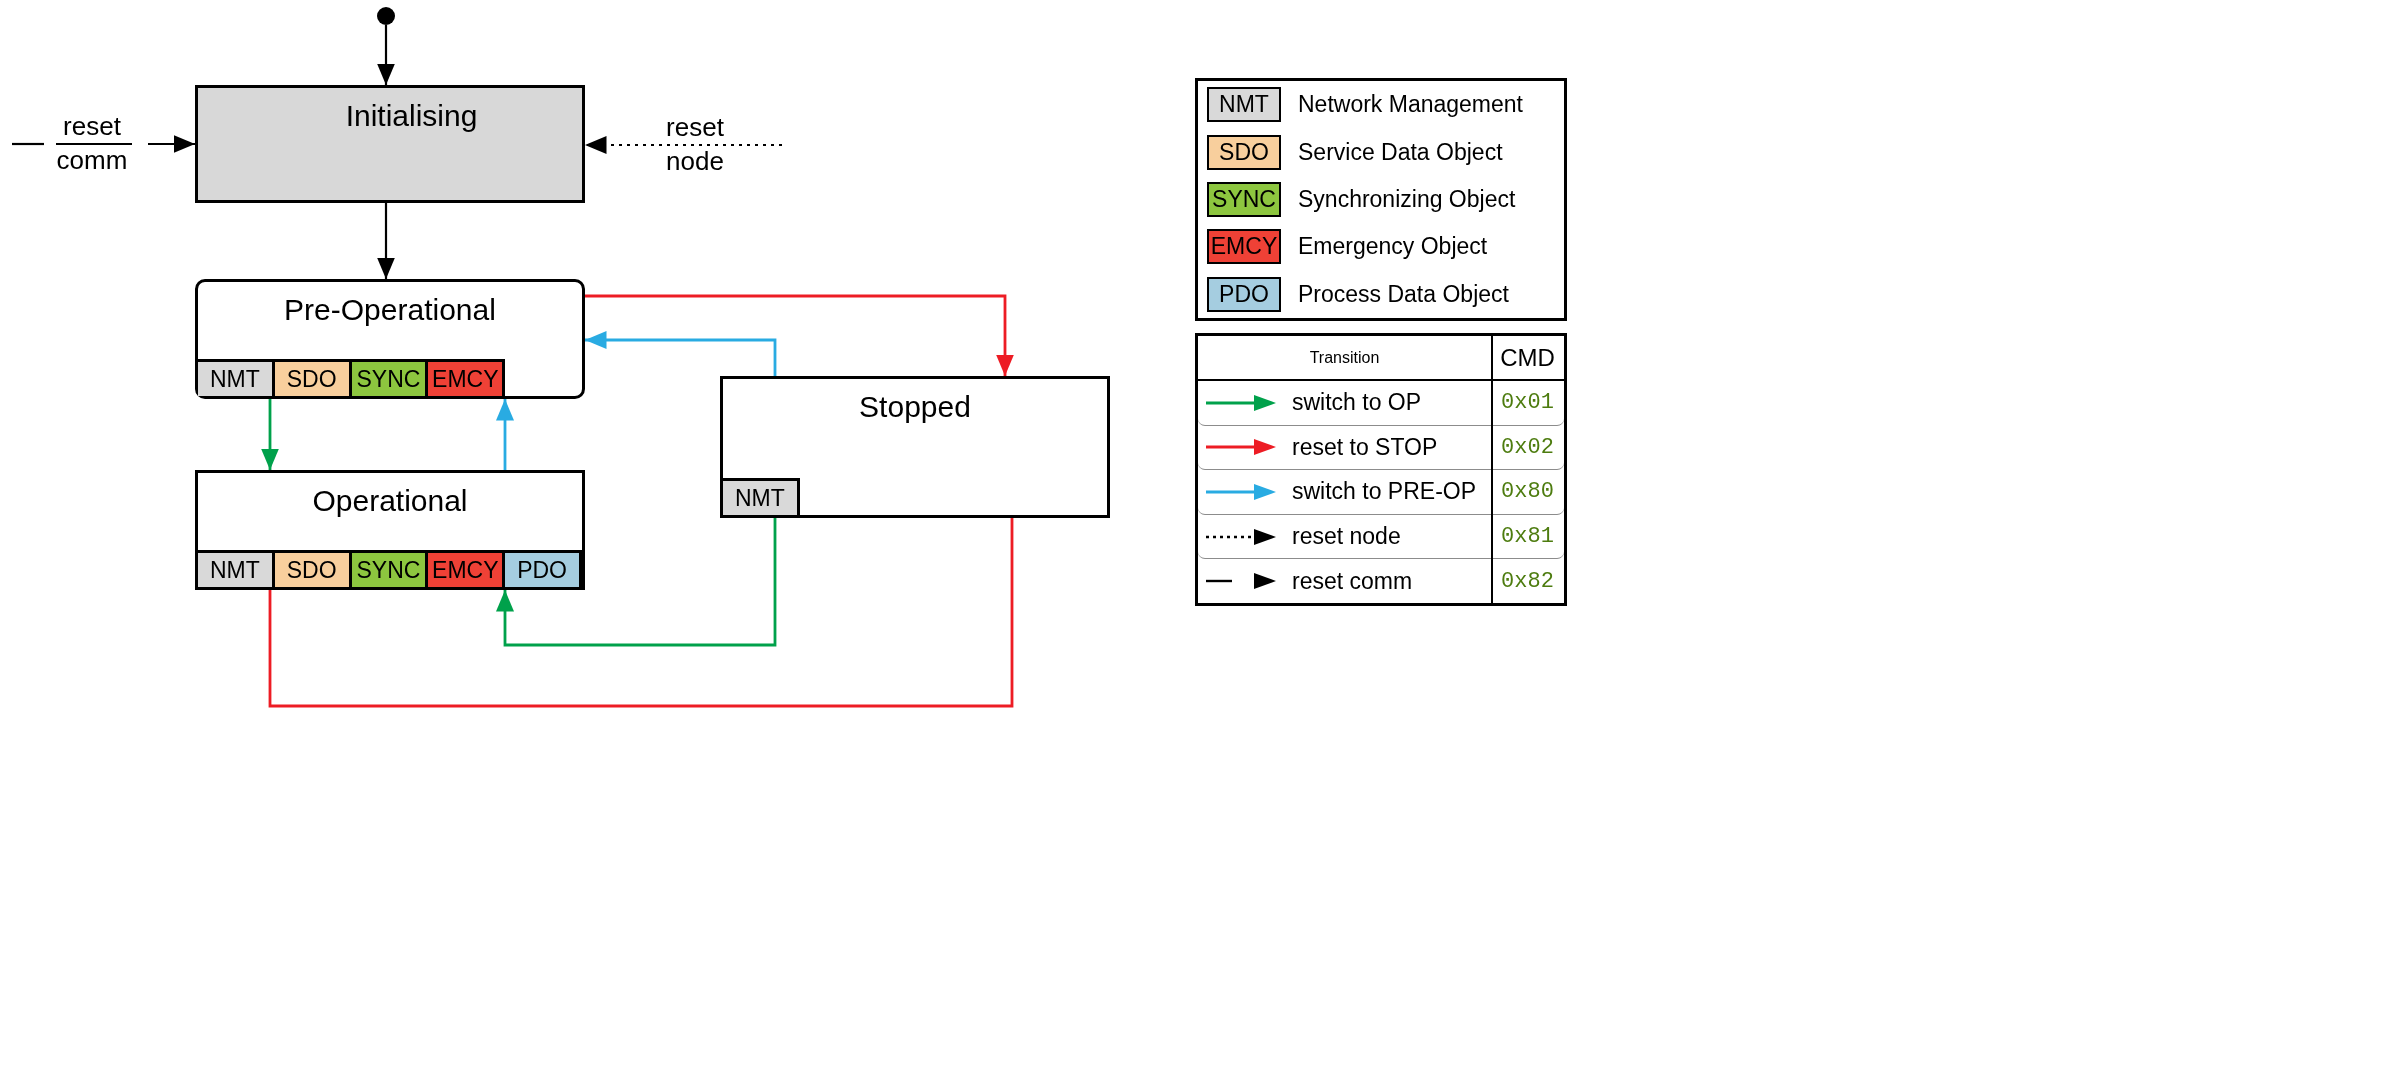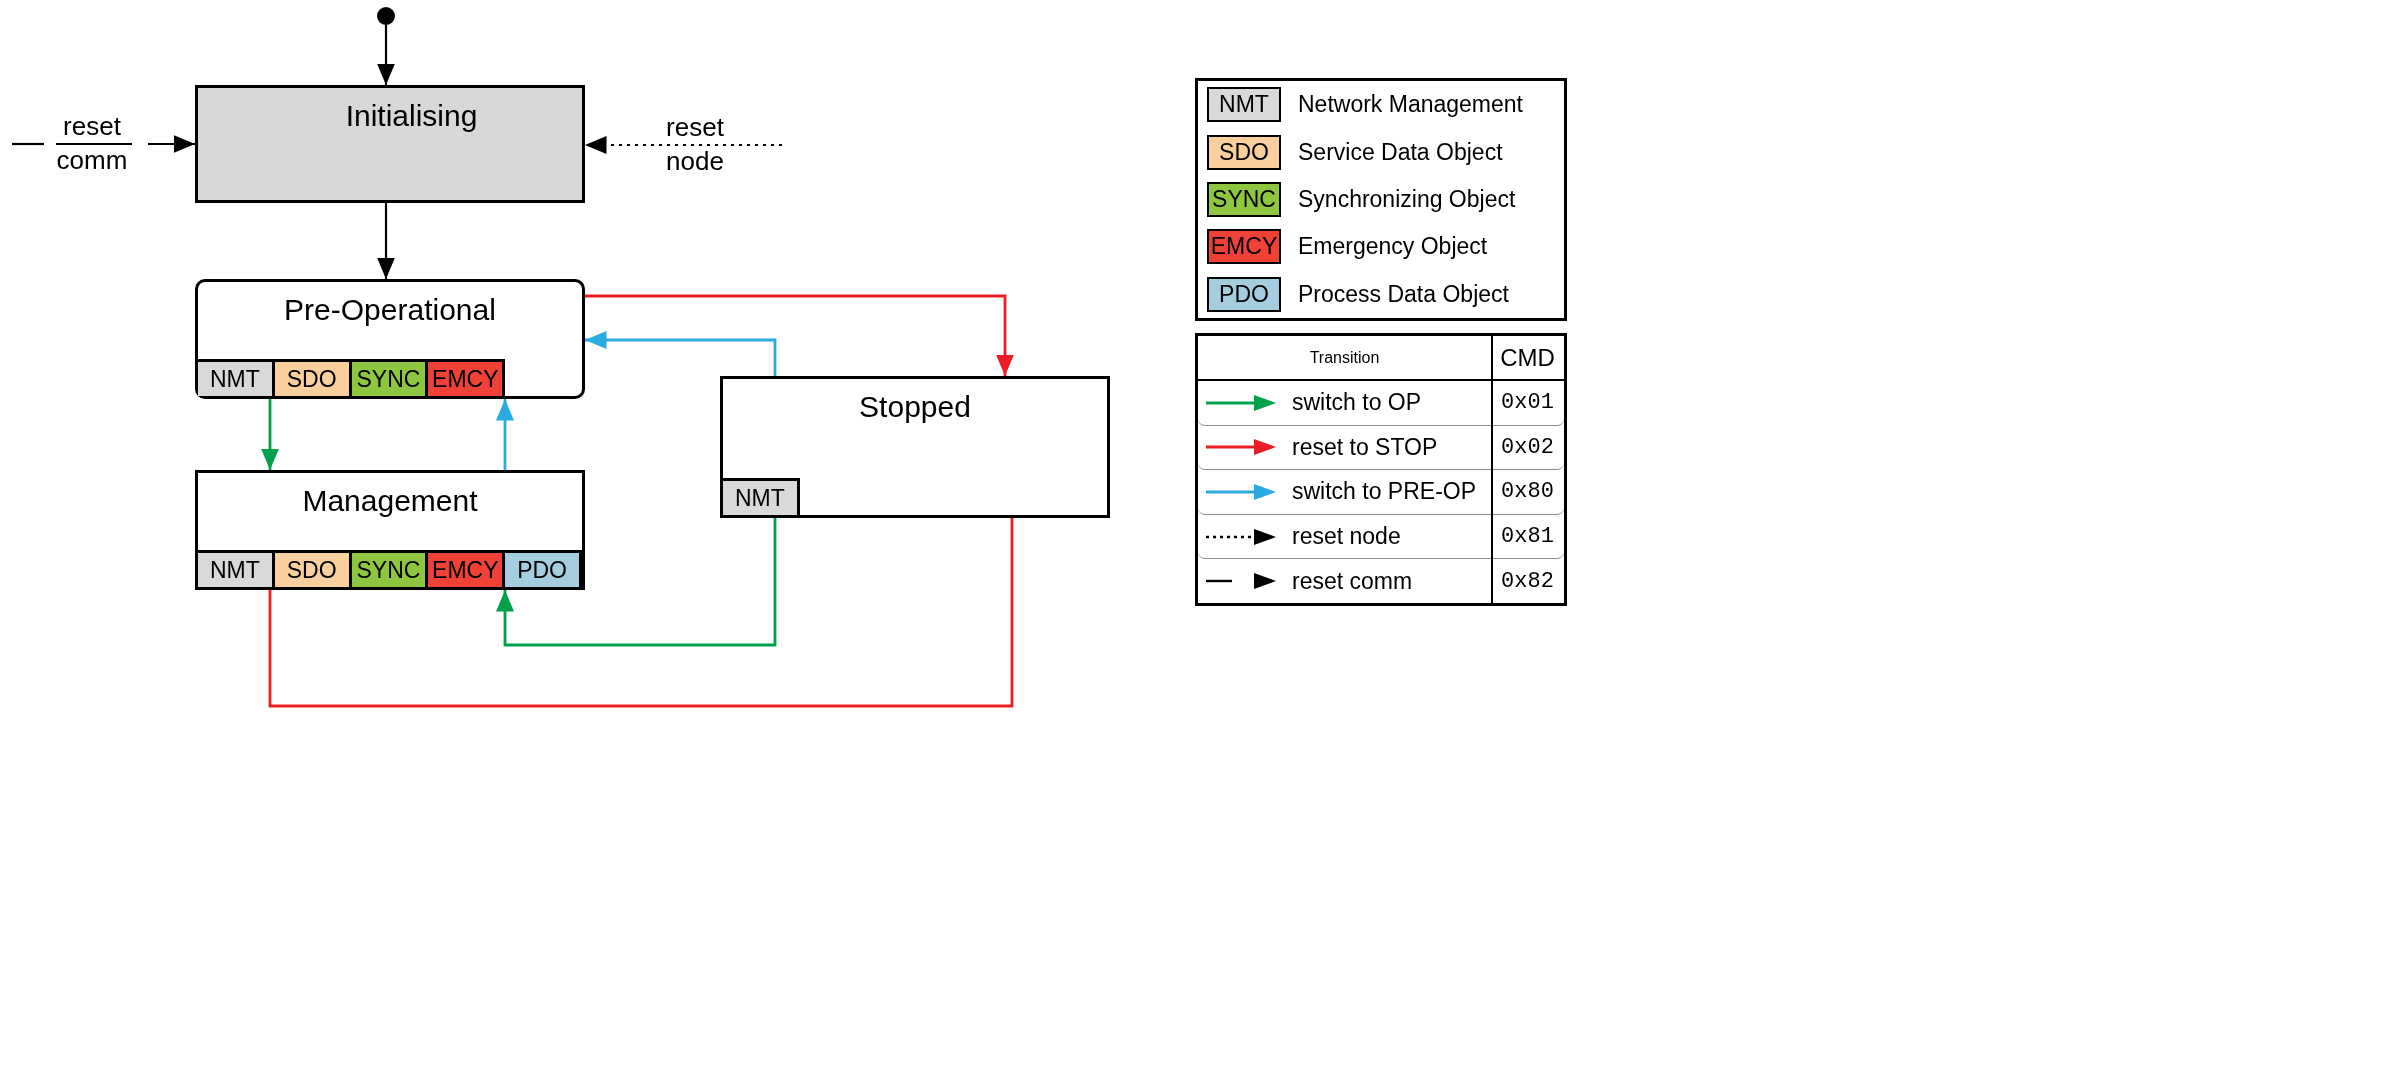--- a/index.html
+++ b/index.html
@@ -40,21 +40,21 @@
   .ttable .vdiv{position:absolute;top:0;bottom:0;left:293px;width:2px;background:#000;z-index:3;}
   .thead{display:flex;height:45px;border-bottom:2px solid #000;box-sizing:border-box;align-items:center;}
   .th1{width:293px;text-align:center;font-size:16px;}
   .th2{flex:1;text-align:center;font-size:24px;}
   .tbody{position:absolute;left:0;right:0;top:45px;bottom:0;display:flex;flex-direction:column;}
   .trow{flex:1;display:flex;align-items:center;border-bottom:1px solid #8c8c8c;border-radius:7px;}
   .trow:last-child{border-bottom:none;}
   .arrow-cell{width:86px;padding-left:8px;display:flex;align-items:center;flex:0 0 auto;}
   .label-cell{width:199px;font-size:23px;flex:0 0 auto;}
   .cmd-cell{flex:1;text-align:center;font-family:"Liberation Mono","DejaVu Sans Mono",monospace;
-            font-size:22px;color:#000000;}
+            font-size:22px;color:#4d7c0f;}
   .sample{stroke-width:3;}
 </style>
 </head>
 <body>
 
 <div class="canvas">
 
   <svg class="wires" width="2389" height="1079" viewBox="0 0 2389 1079">
     <defs>
       <marker id="mk-black" markerUnits="userSpaceOnUse" markerWidth="22" markerHeight="18" refX="21.5" refY="9" orient="auto">
@@ -97,21 +97,21 @@
     <div class="state-title">Pre-Operational</div>
     <div class="tabs">
       <div class="tab bg-nmt">NMT</div>
       <div class="tab bg-sdo">SDO</div>
       <div class="tab bg-sync">SYNC</div>
       <div class="tab bg-emcy">EMCY</div>
     </div>
   </div>
 
   <div class="state" style="left:195px;top:470px;width:390px;height:120px;">
-    <div class="state-title">Management</div>
+    <div class="state-title">Operational</div>
     <div class="tabs">
       <div class="tab bg-nmt">NMT</div>
       <div class="tab bg-sdo">SDO</div>
       <div class="tab bg-sync">SYNC</div>
       <div class="tab bg-emcy">EMCY</div>
       <div class="tab bg-pdo">PDO</div>
     </div>
   </div>
 
   <div class="state" style="left:720px;top:376px;width:390px;height:142px;">

